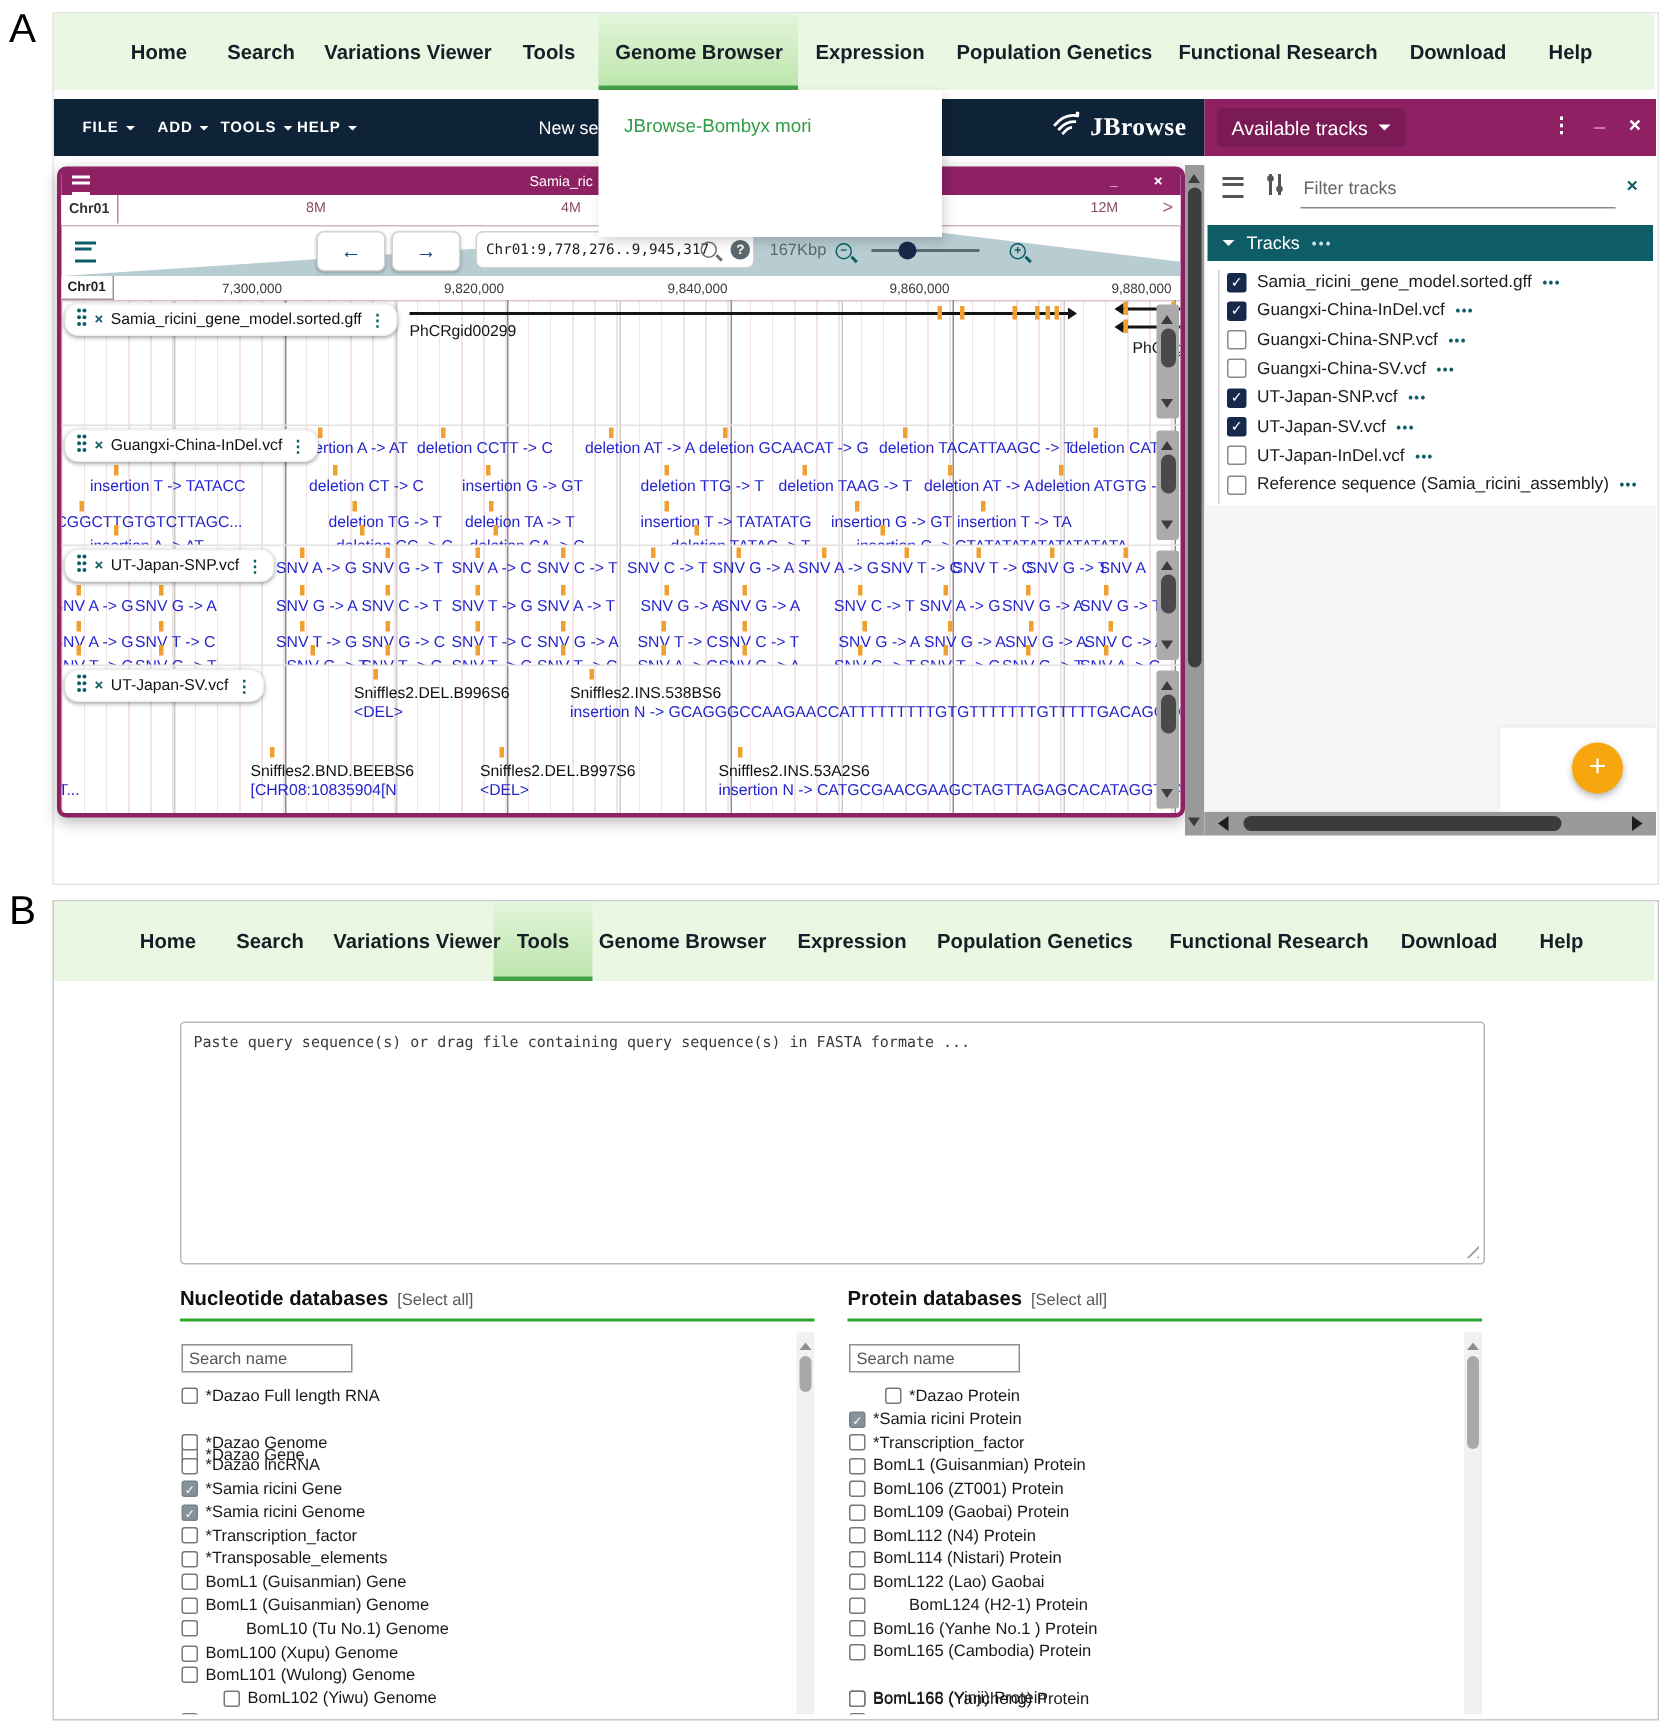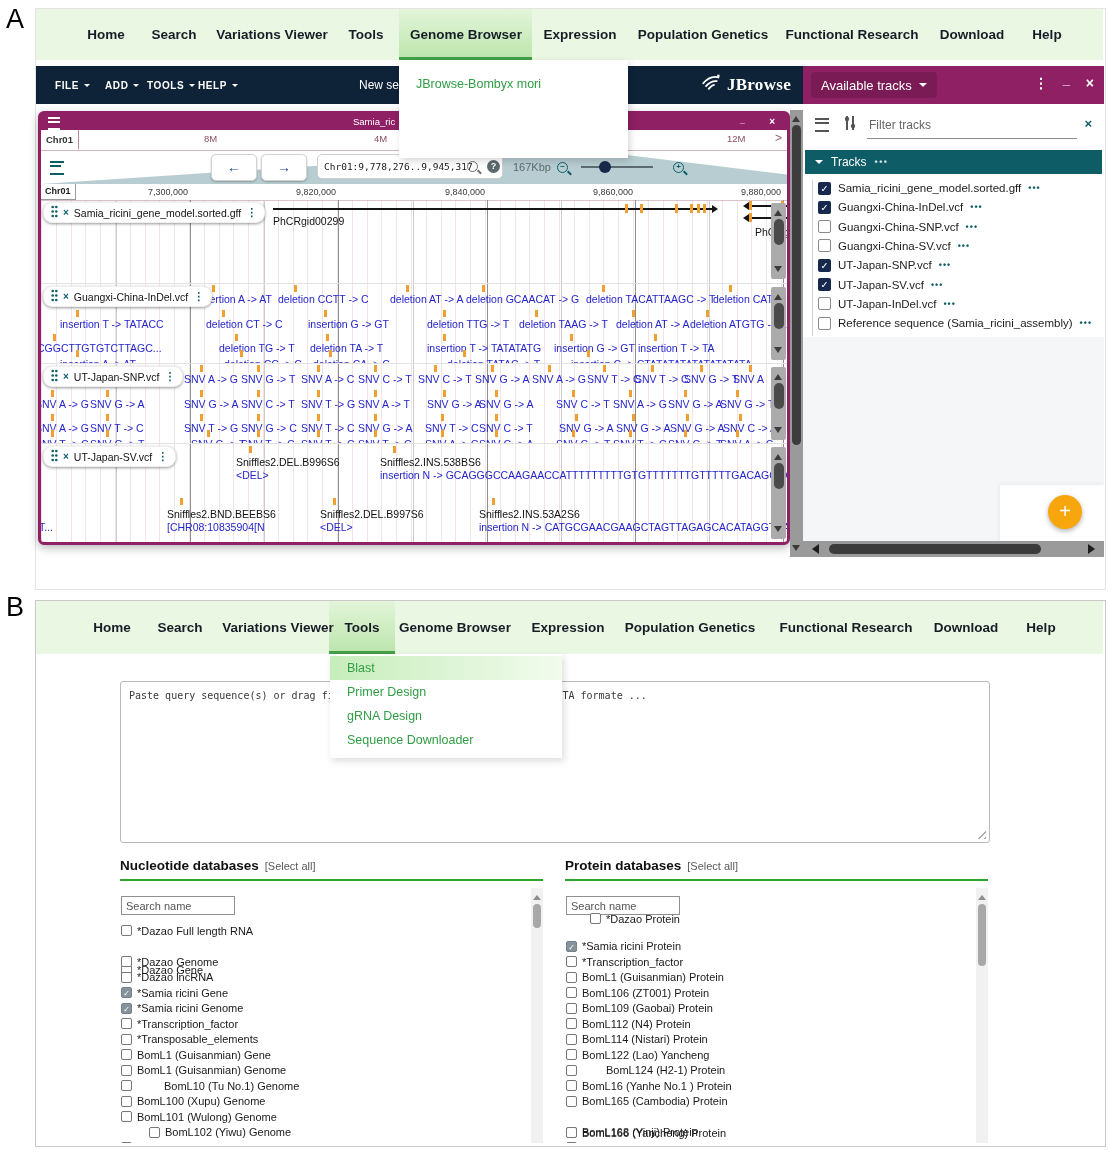--- a/index.html
+++ b/index.html
@@ -514,26 +514,20 @@
       <div class="nav-item" style="left: 144px;">Search</div>
       <div class="nav-item" style="left: 242px;">Variations Viewer</div>
       <div class="nav-item" style="left: 326px;">Tools</div>
       <div class="nav-item" style="left: 419px;">Genome Browser</div>
       <div class="nav-item" style="left: 532px;">Expression</div>
       <div class="nav-item" style="left: 654px;">Population Genetics</div>
       <div class="nav-item" style="left: 810px;">Functional Research</div>
       <div class="nav-item" style="left: 930px;">Download</div>
       <div class="nav-item" style="left: 1005px;">Help</div>
     </div>
-  <div id="b-dd">
-      <div class="dd-item hl" style="top: 2px; height: 24px;">Blast</div>
-      <div class="dd-item" style="top: 26px; height: 24px;">Primer Design</div>
-      <div class="dd-item" style="top: 50px; height: 24px;">gRNA Design</div>
-      <div class="dd-item" style="top: 74px; height: 24px;">Sequence Downloader</div>
-    </div>
   <textarea id="b-ta" placeholder="Paste query sequence(s) or drag file containing query sequence(s) in FASTA formate ..." style=""></textarea>
   <span class="rsz"></span>
 
   <div class="dbhead" style="left:120px">
     <span>Nucleotide databases</span><span class="selall">[Select all]</span>
   </div>
   <div class="dbline" style="left:120px"></div>
   <div class="dblist" id="nucList" style="left:120px">
     <input class="dbsearch" placeholder="Search name" style="">
     <div class="dbsb">
@@ -577,21 +571,21 @@
         <span class="dl">BomL1 (Guisanmian) Gene</span>
       </div>
       <div class="drow" style="top: 175.5px;">
         <span class="cbs off"></span>
         <span class="dl">BomL1 (Guisanmian) Genome</span>
       </div>
       <div class="drow" style="top: 191px; gap: 32px;">
         <span class="cbs off"></span>
         <span class="dl">BomL10 (Tu No.1) Genome</span>
       </div>
-      <div class="drow" style="top: 206.5px;">
+      <div class="drow" style="top: 206.5px; align-items: flex-end;">
         <span class="cbs off"></span>
         <span class="dl">BomL100 (Xupu) Genome</span>
       </div>
       <div class="drow" style="top: 222px;">
         <span class="cbs off"></span>
         <span class="dl">BomL101 (Wulong) Genome</span>
       </div>
       <div class="drow" style="top: 237.5px; padding-left: 28px;">
         <span class="cbs off"></span>
         <span class="dl">BomL102 (Yiwu) Genome</span>
@@ -605,21 +599,21 @@
   <div class="dbhead" style="left:565px">
     <span>Protein databases</span><span class="selall">[Select all]</span>
   </div>
   <div class="dbline" style="left:565px"></div>
   <div class="dblist" id="protList" style="left:565px">
     <input class="dbsearch" placeholder="Search name" style="">
     <div class="dbsb">
         <span class="tri-up"></span>
         <div class="th" style="top:16px;height:62px"></div>
       </div>
-  <div class="drow" style="top: 24px; padding-left: 24px;">
+  <div class="drow" style="top: 36px; padding-left: 24px;">
         <span class="cbs off"></span>
         <span class="dl">*Dazao Protein</span>
       </div>
       <div class="drow" style="top: 51.5px;">
         <span class="cbs on">✓</span>
         <span class="dl">*Samia ricini Protein</span>
       </div>
       <div class="drow" style="top: 67px;">
         <span class="cbs off"></span>
         <span class="dl">*Transcription_factor</span>
@@ -639,21 +633,21 @@
       <div class="drow" style="top: 129px;">
         <span class="cbs off"></span>
         <span class="dl">BomL112 (N4) Protein</span>
       </div>
       <div class="drow" style="top: 144.5px;">
         <span class="cbs off"></span>
         <span class="dl">BomL114 (Nistari) Protein</span>
       </div>
       <div class="drow" style="top: 160px;">
         <span class="cbs off"></span>
-        <span class="dl">BomL122 (Lao) Yancheng</span>
+        <span class="dl">BomL122 (Lao) Gaobai</span>
       </div>
       <div class="drow" style="top: 175.5px; gap: 29px;">
         <span class="cbs off"></span>
         <span class="dl">BomL124 (H2-1) Protein</span>
       </div>
       <div class="drow" style="top: 191px;">
         <span class="cbs off"></span>
         <span class="dl">BomL16 (Yanhe No.1 ) Protein</span>
       </div>
       <div class="drow" style="top: 206.5px;">

